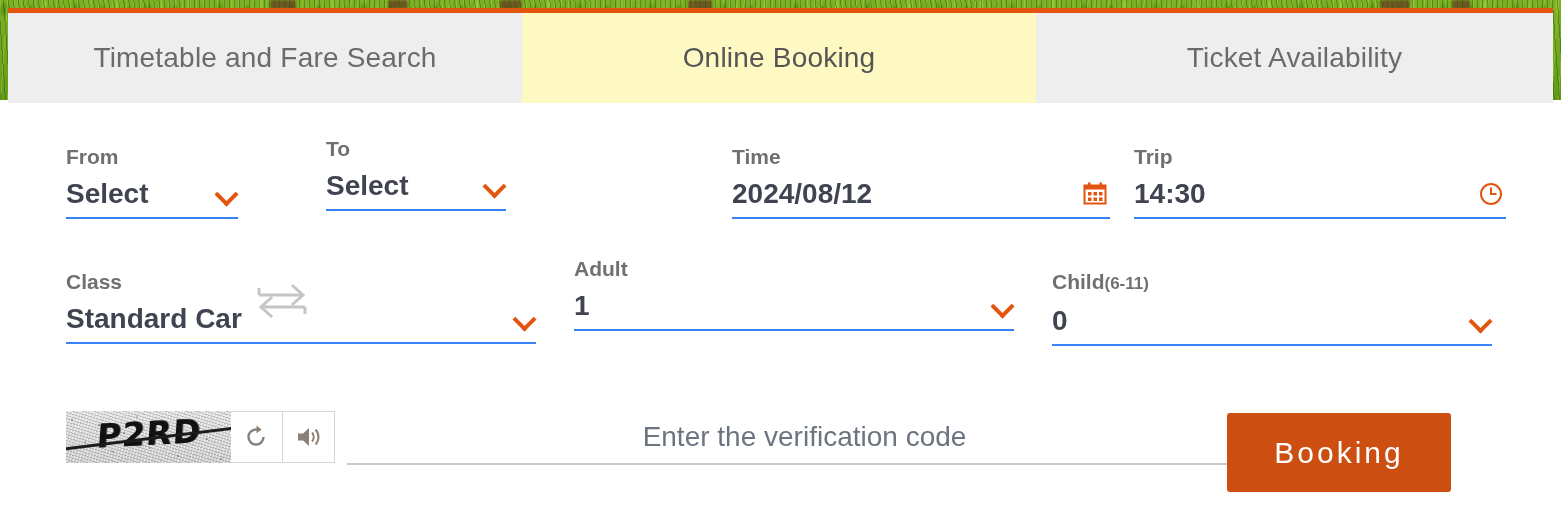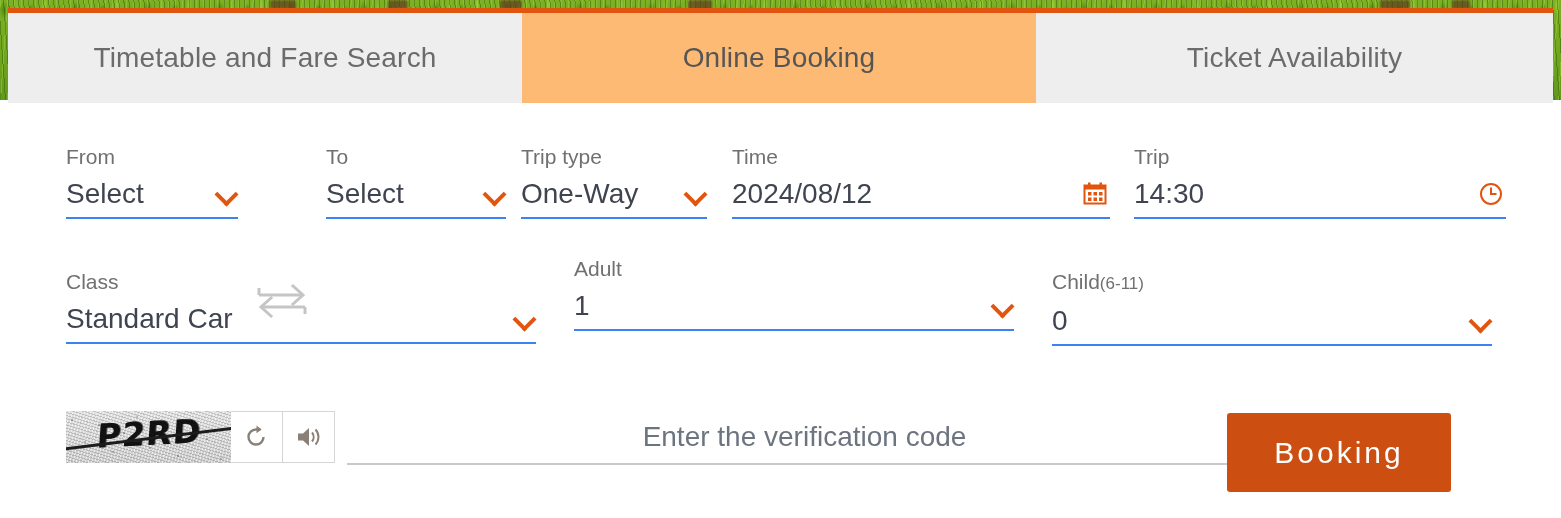--- a/index.html
+++ b/index.html
@@ -91,38 +91,39 @@
     align-items: center;
     justify-content: center;
     font-size: 28px;
     color: #6b6b6b;
     letter-spacing: 0.2px;
     cursor: pointer;
     user-select: none;
     box-sizing: border-box;
   }
   .tab.inactive { background: #eeeeee; }
-  .tab.active   { background: #fdba74; color: #555555; }
+  .tab.active   { background: #fef9c3; color: #555555; }
   .tab-1 { width: 514px; }
   .tab-2 { width: 514px; }
   .tab-3 { width: 517px; }
 
   
   .form-body {
     position: absolute;
     left: 0;
     top: 95px;
     width: 1545px;
     height: 415px;
     background: #ffffff;
   }
 
   .field {
     position: absolute;
     box-sizing: border-box;
+    font-weight: bold;
   }
   .field-label {
     font-size: 21px;
     color: #707070;
     line-height: 24px;
     white-space: nowrap;
   }
   .field-label .sub {
     font-size: 17px;
   }
@@ -325,35 +326,28 @@
         <svg width="62" height="46" viewBox="0 0 62 46">
           <path d="M8 16 L50 16" stroke="#c5c5c5" stroke-width="3" fill="none"></path>
           <path d="M8 16 L8 9" stroke="#c5c5c5" stroke-width="3" fill="none"></path>
           <path d="M42 7 L52 16 L42 25" stroke="#c5c5c5" stroke-width="3" fill="none" stroke-linecap="square"></path>
           <path d="M12 28 L54 28" stroke="#c5c5c5" stroke-width="3" fill="none"></path>
           <path d="M54 28 L54 35" stroke="#c5c5c5" stroke-width="3" fill="none"></path>
           <path d="M20 19 L10 28 L20 37" stroke="#c5c5c5" stroke-width="3" fill="none" stroke-linecap="square"></path>
         </svg>
       </div>
 
-      <div class="field" style="left:318px; top:42px; width:180px;">
+      <div class="field" style="left:318px; top:34px; width:180px;">
         <div class="field-label">To</div>
         <div class="field-value-row">
           <span class="field-value">Select</span>
           <span class="chev"></span>
         </div>
       </div>
 
-      <div class="field" style="left:513px; top:42px; width:186px;">
-        <div class="field-label">Trip type</div>
-        <div class="field-value-row">
-          <span class="field-value">One-Way</span>
-          <span class="chev"></span>
-        </div>
-      </div>
 
       <div class="field" style="left:724px; top:42px; width:378px;">
         <div class="field-label">Time</div>
         <div class="field-value-row">
           <span class="field-value">2024/08/12</span>
           <span class="icon-btn">
             <svg width="26" height="26" viewBox="0 0 26 26">
               <rect x="2.5" y="4.5" width="21" height="18" fill="none" stroke="#e2550e" stroke-width="2"></rect>
               <rect x="2.5" y="4.5" width="21" height="4" fill="#e2550e"></rect>
               <rect x="6" y="1.5" width="2.5" height="5" fill="#e2550e"></rect>

